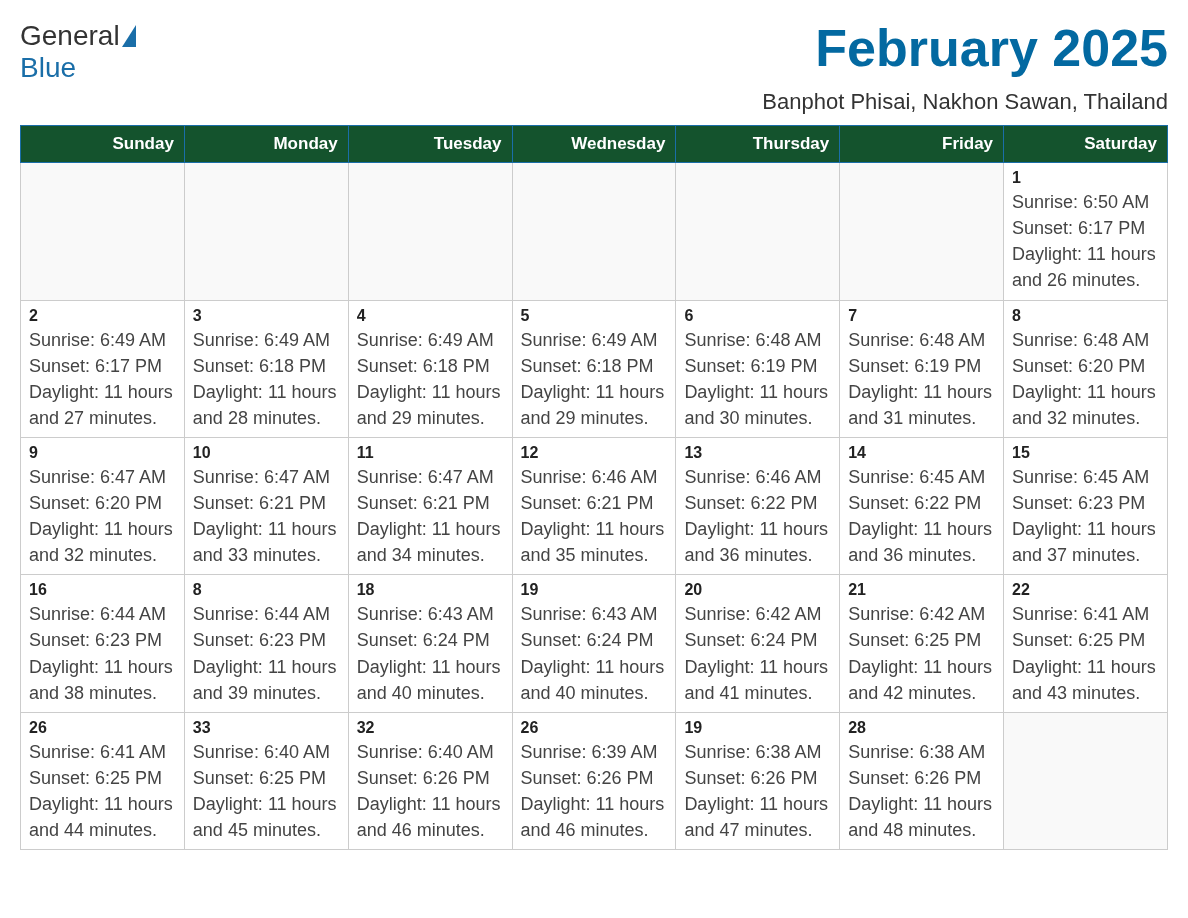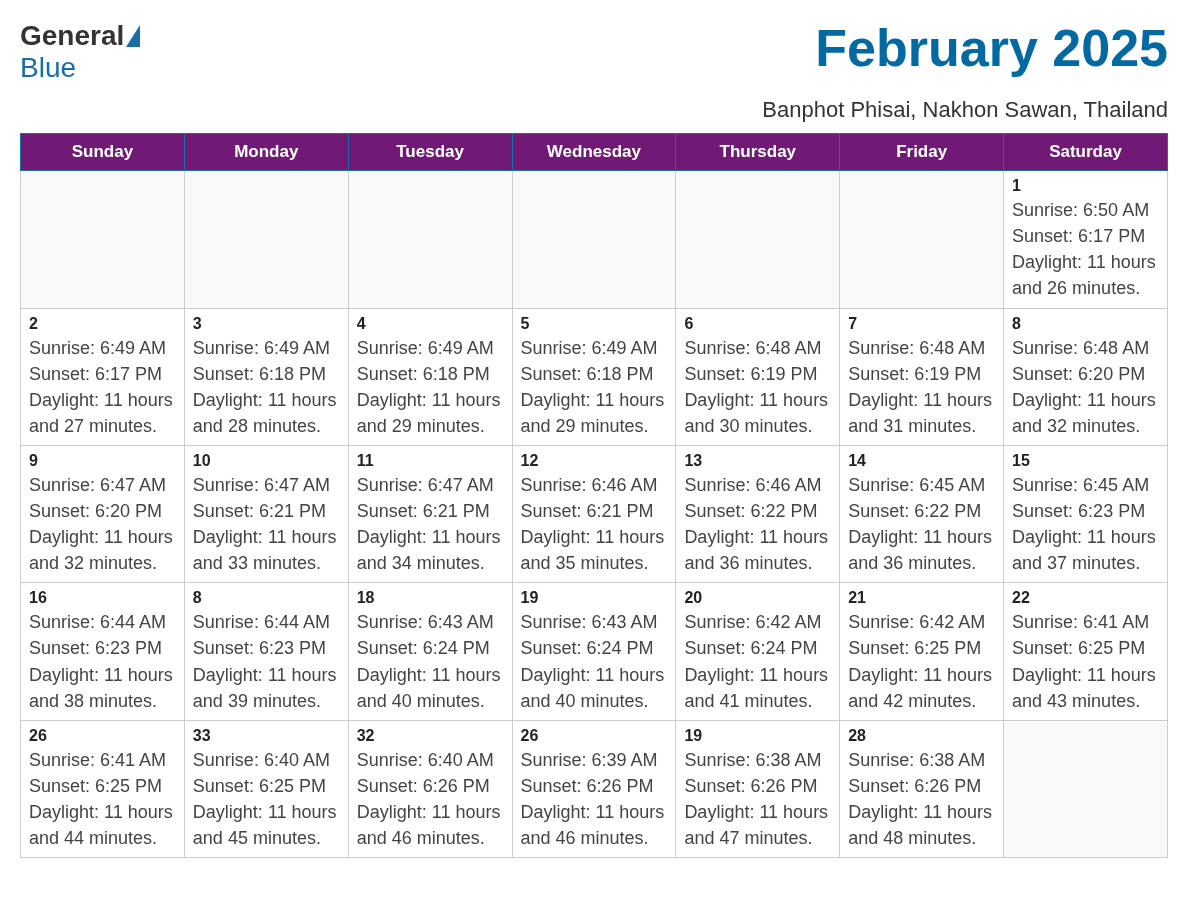--- a/index.html
+++ b/index.html
@@ -18,21 +18,21 @@
     }
     .logo {
       display: flex;
       flex-direction: column;
       align-items: flex-start;
     }
     .logo-text {
       display: flex;
       align-items: center;
       font-size: 28px;
-      font-weight: bold;
+      font-weight: normal;
       color: #333;
     }
     .logo-general { color: #333; }
     .logo-triangle {
       width: 0;
       height: 0;
       border-left: 14px solid transparent;
       border-bottom: 22px solid #1a6ea8;
       display: inline-block;
       margin: 0 2px;
@@ -48,34 +48,34 @@
     }
     .month-title {
       font-size: 52px;
       font-weight: bold;
       color: #0369a1;
       line-height: 1.1;
     }
     .location-title {
       font-size: 22px;
       color: #333;
-      margin-top: 20px;
+      margin-top: 12px;
     }
     .calendar {
       width: 100%;
       border-collapse: collapse;
       border: 1px solid #aaa;
     }
     .calendar th {
-      background-color: #701a75;
+      background-color: #14532d;
       color: #fff;
       font-size: 17px;
       font-weight: bold;
       padding: 8px 10px;
-      text-align: center;
+      text-align: right;
       border: 1px solid #1a6ea8;
     }
     .calendar td {
       vertical-align: top;
       padding: 6px 8px;
       border: 1px solid #ccc;
       width: 14.28%;
       min-height: 110px;
       height: 110px;
       font-size: 13px;

